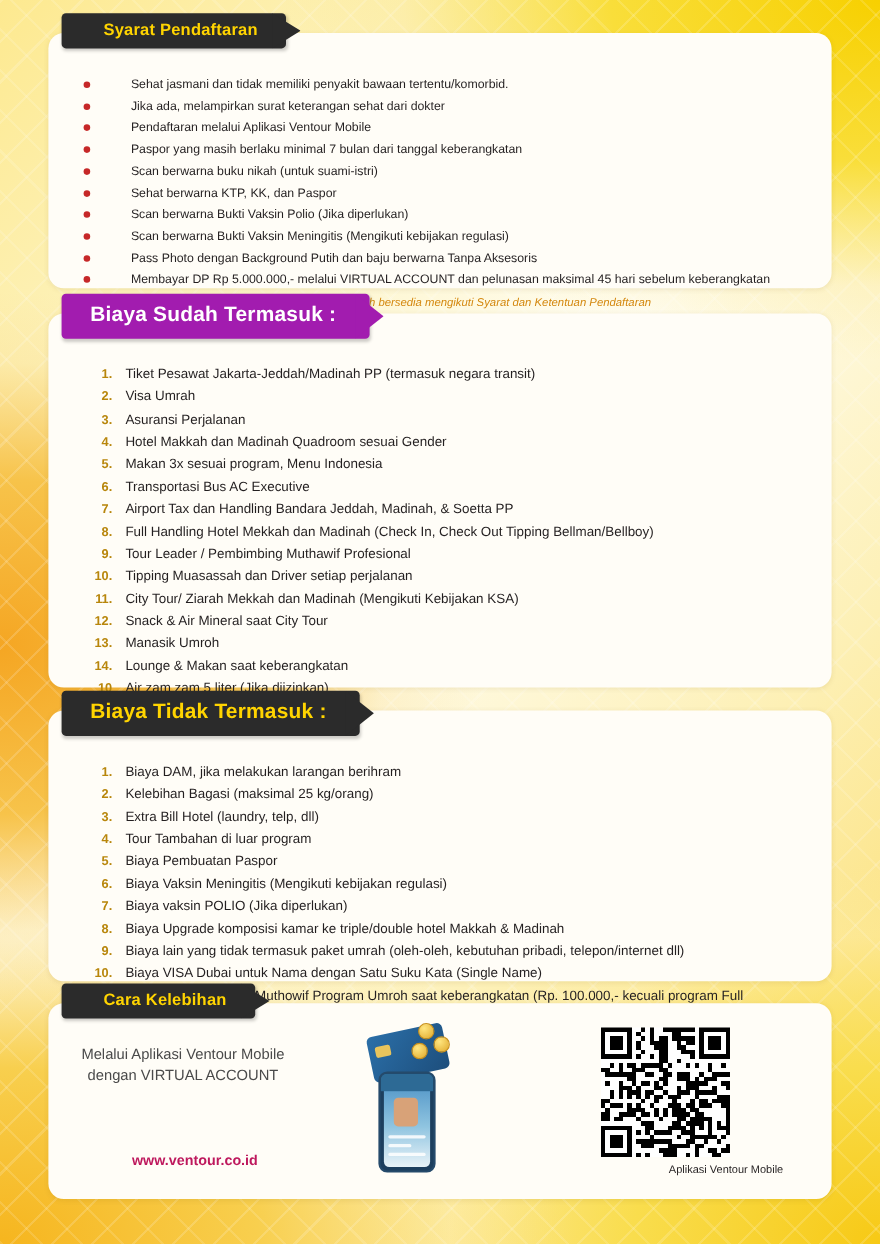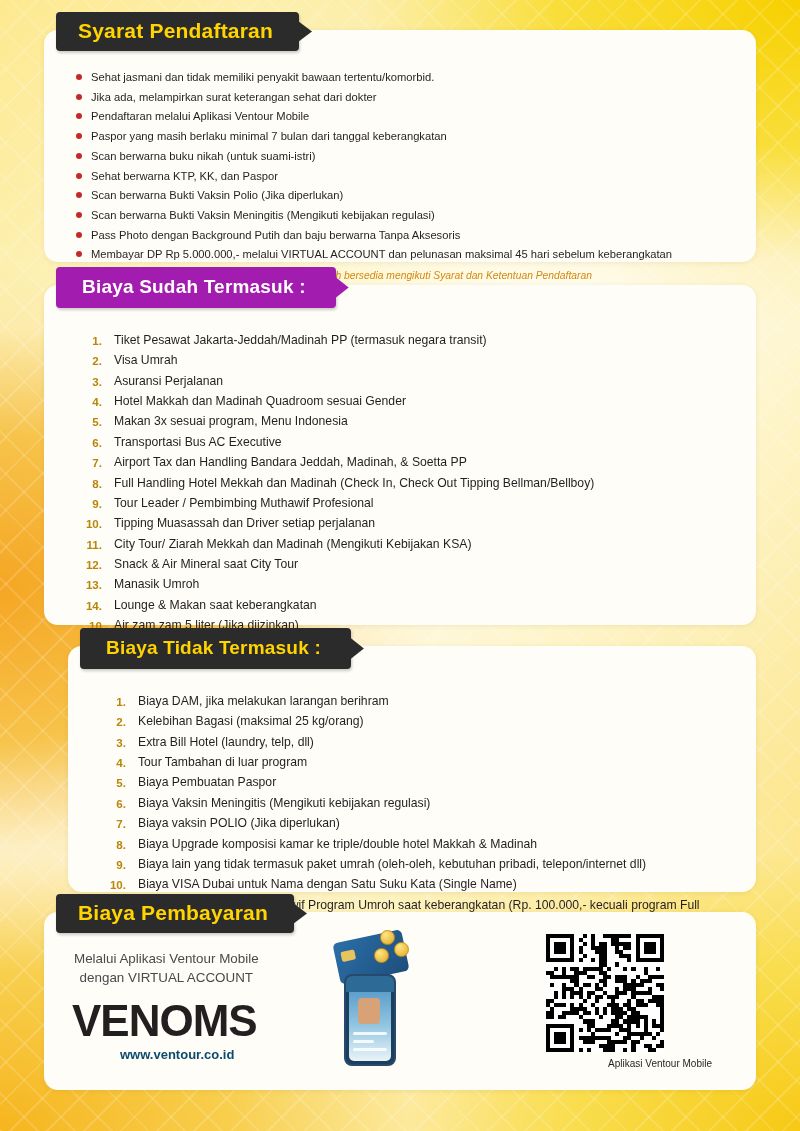--- a/index.html
+++ b/index.html
@@ -35,23 +35,23 @@
     box-shadow: 0 1px 5px rgba(120,90,0,.10);
   }
 
   
   .ribbon {
     position: absolute;
     top: -18px; left: 12px;
     background: #2b2b2b;
     color: #ffd400;
     font-weight: bold;
-    padding: 7px 26px 8px 22px;
+    padding: 7px 26px 8px 38px;
     border-radius: 4px;
-    font-size: 21px;
+    font-size: 15px;
     letter-spacing: .2px;
     box-shadow: 1px 2px 3px rgba(0,0,0,.2);
   }
   .ribbon.purple { background: #a21caf; color: #ffffff; }
   .ribbon::after {
     content: "";
     position: absolute;
     right: -13px; top: 0; bottom: 0;
     width: 26px;
     background: inherit;
@@ -61,20 +61,21 @@
 
   
   .syarat { top: 30px; height: 232px; padding: 34px 26px 10px 30px; }
   .bullet-row {
     display: flex;
     align-items: flex-start;
     font-size: 11.2px;
     color: #231f20;
     line-height: 1.28;
     margin-bottom: 5.4px;
+    gap: 28px;
   }
   .dot {
     flex: 0 0 auto;
     width: 6px; height: 6px;
     border-radius: 50%;
     background: #c62828;
     margin: 4px 9px 0 2px;
   }
   .note {
     margin-top: 8px;
@@ -97,21 +98,21 @@
     flex: 0 0 34px;
     text-align: right;
     padding-right: 12px;
     color: #b8860b;
     font-weight: bold;
     font-size: 11.6px;
   }
   .num-row .txt { flex: 1; }
 
   .termasuk { top: 285px; height: 340px; padding: 40px 26px 8px 36px; }
-  .tidak { top: 646px; height: 246px; padding: 40px 26px 8px 36px; margin-left: 24px; }
+  .tidak { top: 646px; height: 246px; padding: 40px 26px 8px 36px; }
 
   
   .pw-wrap {
     display: flex;
     margin-top: 11px;
     padding-left: 24px;
   }
   .pw-col { flex: 1; display: flex; align-items: flex-start; }
   .pw-col + .pw-col { padding-left: 26px; }
   .pw-label {
@@ -140,21 +141,21 @@
     font-size: 44px;
     font-weight: bold;
     letter-spacing: -1px;
     color: #231f20;
   }
   .venoms-url {
     position: absolute;
     left: 76px; top: 135px;
     font-size: 13px;
     font-weight: bold;
-    color: #0c4a6e;
+    color: #be185d;
   }
   .qr {
     position: absolute;
     right: 92px; top: 22px;
     width: 118px; height: 118px;
   }
   .qr-cap {
     position: absolute;
     right: 44px; top: 146px;
     width: 215px;
@@ -396,28 +397,27 @@
         </div>
         <div class="num-row">
           <span class="num">12.</span>
           <span class="txt">Tips Guide dan Driver untuk Program Umroh Plus (Turki, Dubai, Doha, dll)</span>
         </div>
       </div>
   </div>
 
   <div class="card bayar">
     <div class="bayar-inner">
-      <div class="ribbon">Biaya Pembayaran</div>
+      <div class="ribbon">Cara Kelebihan</div>
 
       <div class="pay-sub">
         <div>Melalui Aplikasi Ventour Mobile</div>
         <div>dengan VIRTUAL ACCOUNT</div>
       </div>
 
-      <div class="venoms">VENOMS</div>
       <div class="venoms-url">www.ventour.co.id</div>
 
       <div class="card-blue"></div>
       <div class="coin" style="left:336px; top:18px;"></div>
       <div class="coin" style="left:350px; top:30px;"></div>
       <div class="coin" style="left:330px; top:36px;"></div>
       <div class="phone">
         <div class="phone-screen"></div>
         <div class="phone-head"></div>
         <div class="phone-av"></div>

